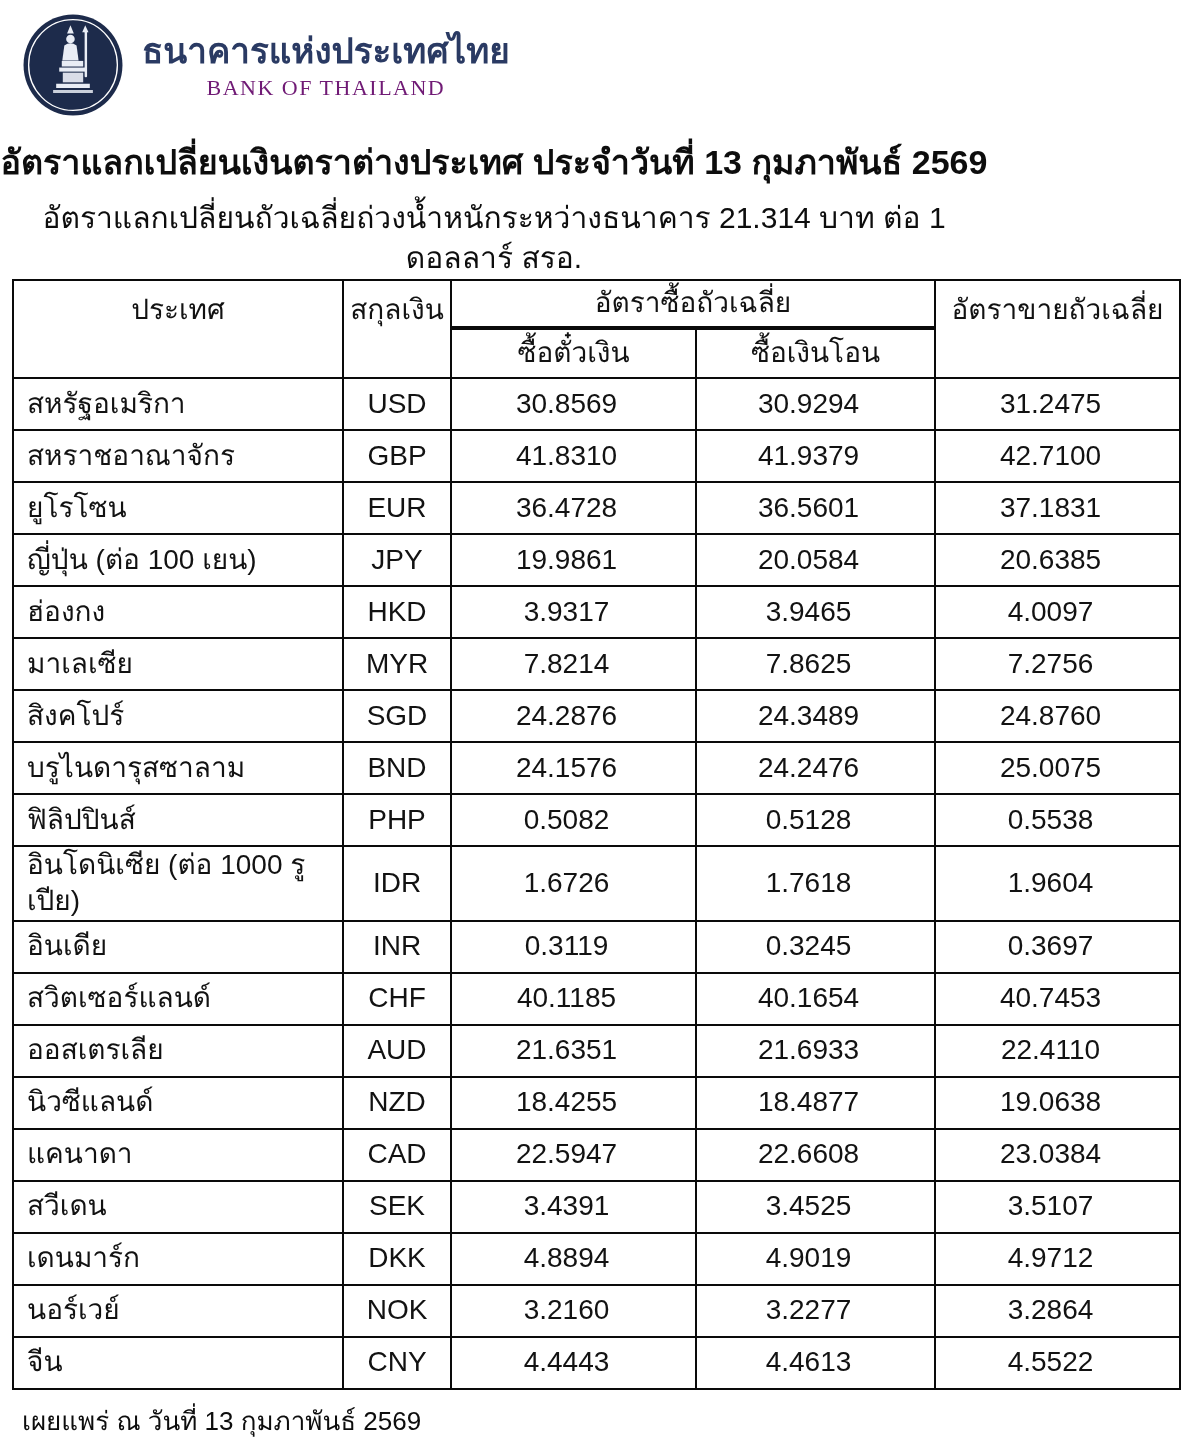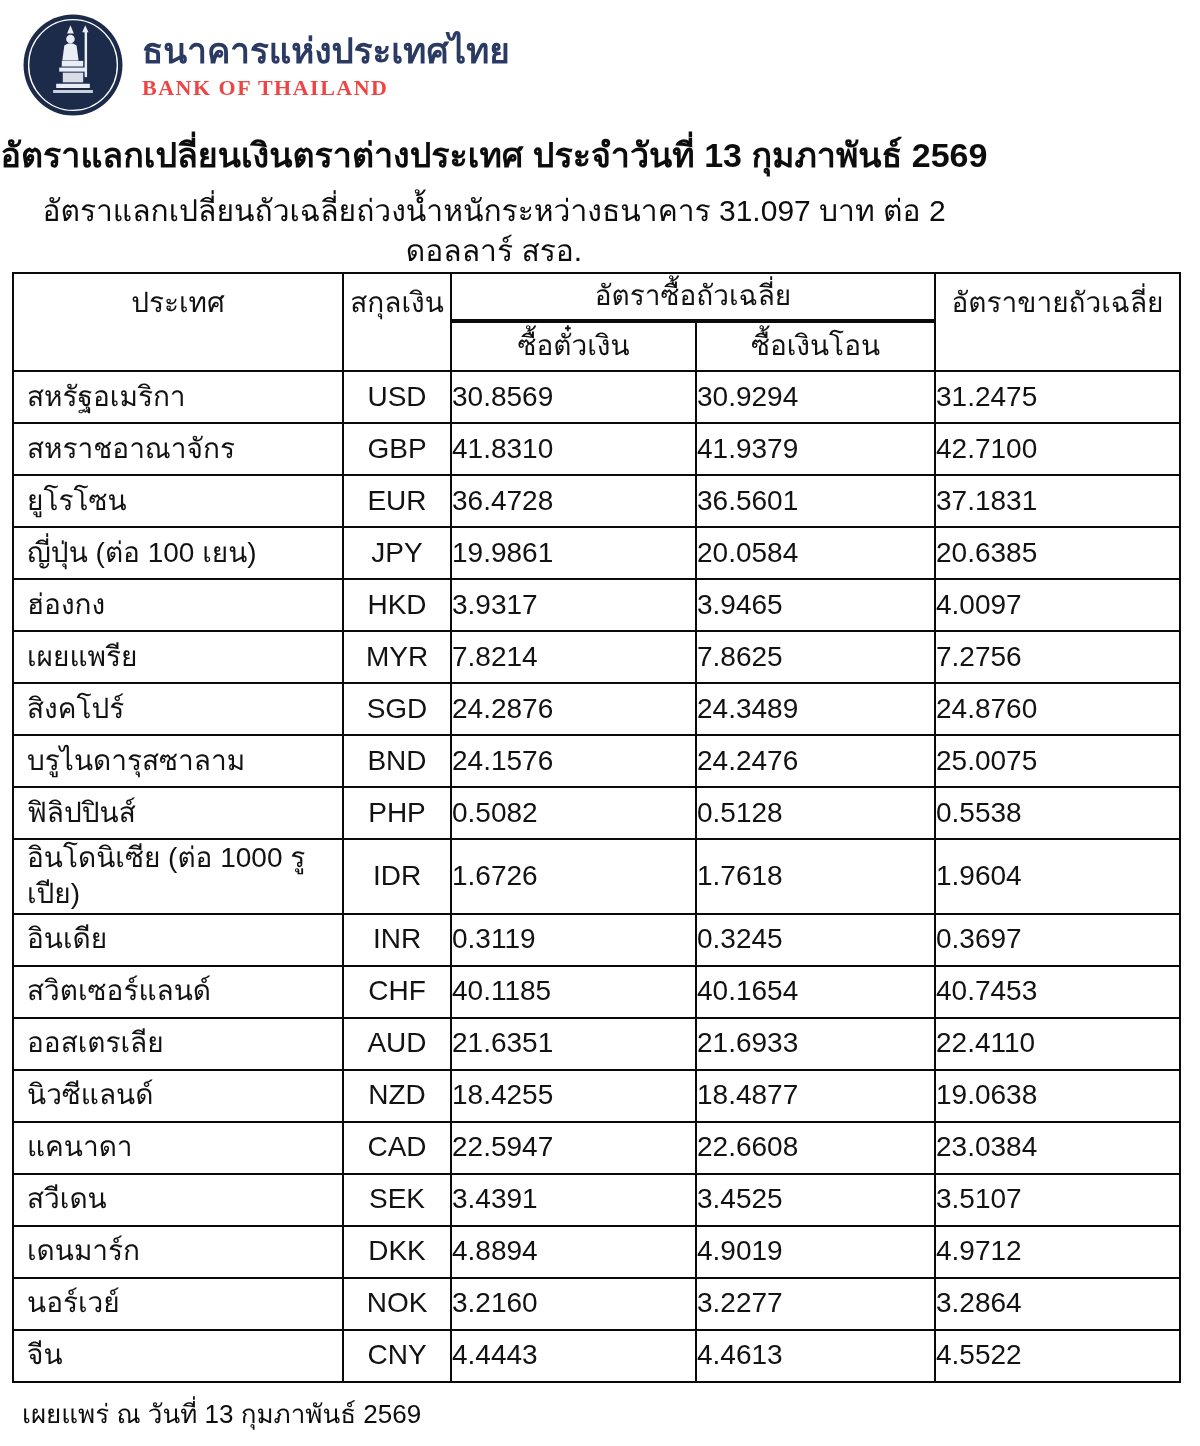--- a/index.html
+++ b/index.html
@@ -9,40 +9,40 @@
     background: #ffffff; color: #121212;
     font-family: "Liberation Sans", "DejaVu Sans", sans-serif;
   }
   .page { position: relative; width: 988px; height: 1446px; }
 
   
   .brand-row { display: flex; align-items: center; gap: 18px; padding: 10px 0 0 22px; height: 120px; }
   .logo-svg { width: 102px; height: 102px; display: block; }
   .brand-names { display: flex; flex-direction: column; justify-content: center; }
   .brand-th { font-size: 35px; font-weight: 700; color: #2a3a63; line-height: 1.2; }
-  .brand-en { font-size: 22px; color: #ef4444; font-weight: 700; letter-spacing: 1.5px; margin-top: 3px;
-              font-family: "Liberation Serif", "DejaVu Serif", serif; }
+  .brand-en { font-size: 22px; color: #701a75; font-weight: 400; letter-spacing: 1.5px; margin-top: 3px;
+              font-family: "Liberation Serif", "DejaVu Serif", serif; text-align: center; }
 
   
-  .doc-title    { text-align: center; font-size: 34px; font-weight: 700; margin-top: 13px; line-height: 1.35; color: #0d0d0d; }
+  .doc-title    { text-align: center; font-size: 34px; font-weight: 700; margin-top: 20px; line-height: 1.35; color: #0d0d0d; }
   .doc-subtitle { text-align: center; font-size: 30px; font-weight: 500; margin-top: 12px; line-height: 1.35; color: #0d0d0d; }
   .doc-note     { font-size: 27px; font-weight: 400; margin: 16px 0 10px 16px; line-height: 1.35; color: #0d0d0d; }
 
   
   table.rates { border-collapse: collapse; margin-left: 12px; width: 1167px; table-layout: fixed; }
   .rates th, .rates td { border: 2px solid #0a0a0a; font-weight: 400; font-size: 28px; padding: 0; line-height: 1.3; }
   .rates thead th { text-align: center; vertical-align: middle; }
   .rates thead tr.h1 th { height: 48px; }
   .rates thead tr.h2 th { height: 50px; }
   .rates thead th.span2rows { vertical-align: top; padding-top: 11px; }
   .rates thead th.buy-span { border-bottom-width: 4px; }
   .rates tbody td { height: 52px; vertical-align: middle; }
   td.cell-country { text-align: left; padding-left: 13px; }
   td.cell-currency { text-align: center; }
-  td.cell-num { text-align: left; padding-right: 14px; }
+  td.cell-num { text-align: center; padding-right: 14px; }
 
   .published { font-size: 26px; margin: 10px 0 0 22px; color: #0d0d0d; }
 </style>
 </head>
 <body>
 
 <div class="page">
 
   <div class="brand-row">
     <svg class="logo-svg" viewBox="0 0 100 100" aria-hidden="true">
@@ -61,21 +61,21 @@
         <path d="M30.5 74.5 h39 v3 h-39 z" opacity="0.85"></path>
       </g>
     </svg>
     <div class="brand-names">
       <div class="brand-th">ธนาคารแห่งประเทศไทย</div>
       <div class="brand-en">BANK OF THAILAND</div>
     </div>
   </div>
 
   <div class="doc-title">อัตราแลกเปลี่ยนเงินตราต่างประเทศ ประจำวันที่ 13 กุมภาพันธ์ 2569</div>
-  <div class="doc-subtitle">อัตราแลกเปลี่ยนถัวเฉลี่ยถ่วงน้ำหนักระหว่างธนาคาร 31.097 บาท ต่อ 2 ดอลลาร์ สรอ.</div>
+  <div class="doc-subtitle">อัตราแลกเปลี่ยนถัวเฉลี่ยถ่วงน้ำหนักระหว่างธนาคาร 21.314 บาท ต่อ 1 ดอลลาร์ สรอ.</div>
 
   <table class="rates">
     <colgroup>
       <col style="width:330px">
       <col style="width:108px">
       <col style="width:245px">
       <col style="width:239px">
       <col style="width:245px">
     </colgroup>
     <thead>
@@ -121,21 +121,21 @@
         <td class="cell-num">20.6385</td>
       </tr>
         <tr>
         <td class="cell-country">ฮ่องกง</td>
         <td class="cell-currency">HKD</td>
         <td class="cell-num">3.9317</td>
         <td class="cell-num">3.9465</td>
         <td class="cell-num">4.0097</td>
       </tr>
         <tr>
-        <td class="cell-country">เผยแพรีย</td>
+        <td class="cell-country">มาเลเซีย</td>
         <td class="cell-currency">MYR</td>
         <td class="cell-num">7.8214</td>
         <td class="cell-num">7.8625</td>
         <td class="cell-num">7.2756</td>
       </tr>
         <tr>
         <td class="cell-country">สิงคโปร์</td>
         <td class="cell-currency">SGD</td>
         <td class="cell-num">24.2876</td>
         <td class="cell-num">24.3489</td>

